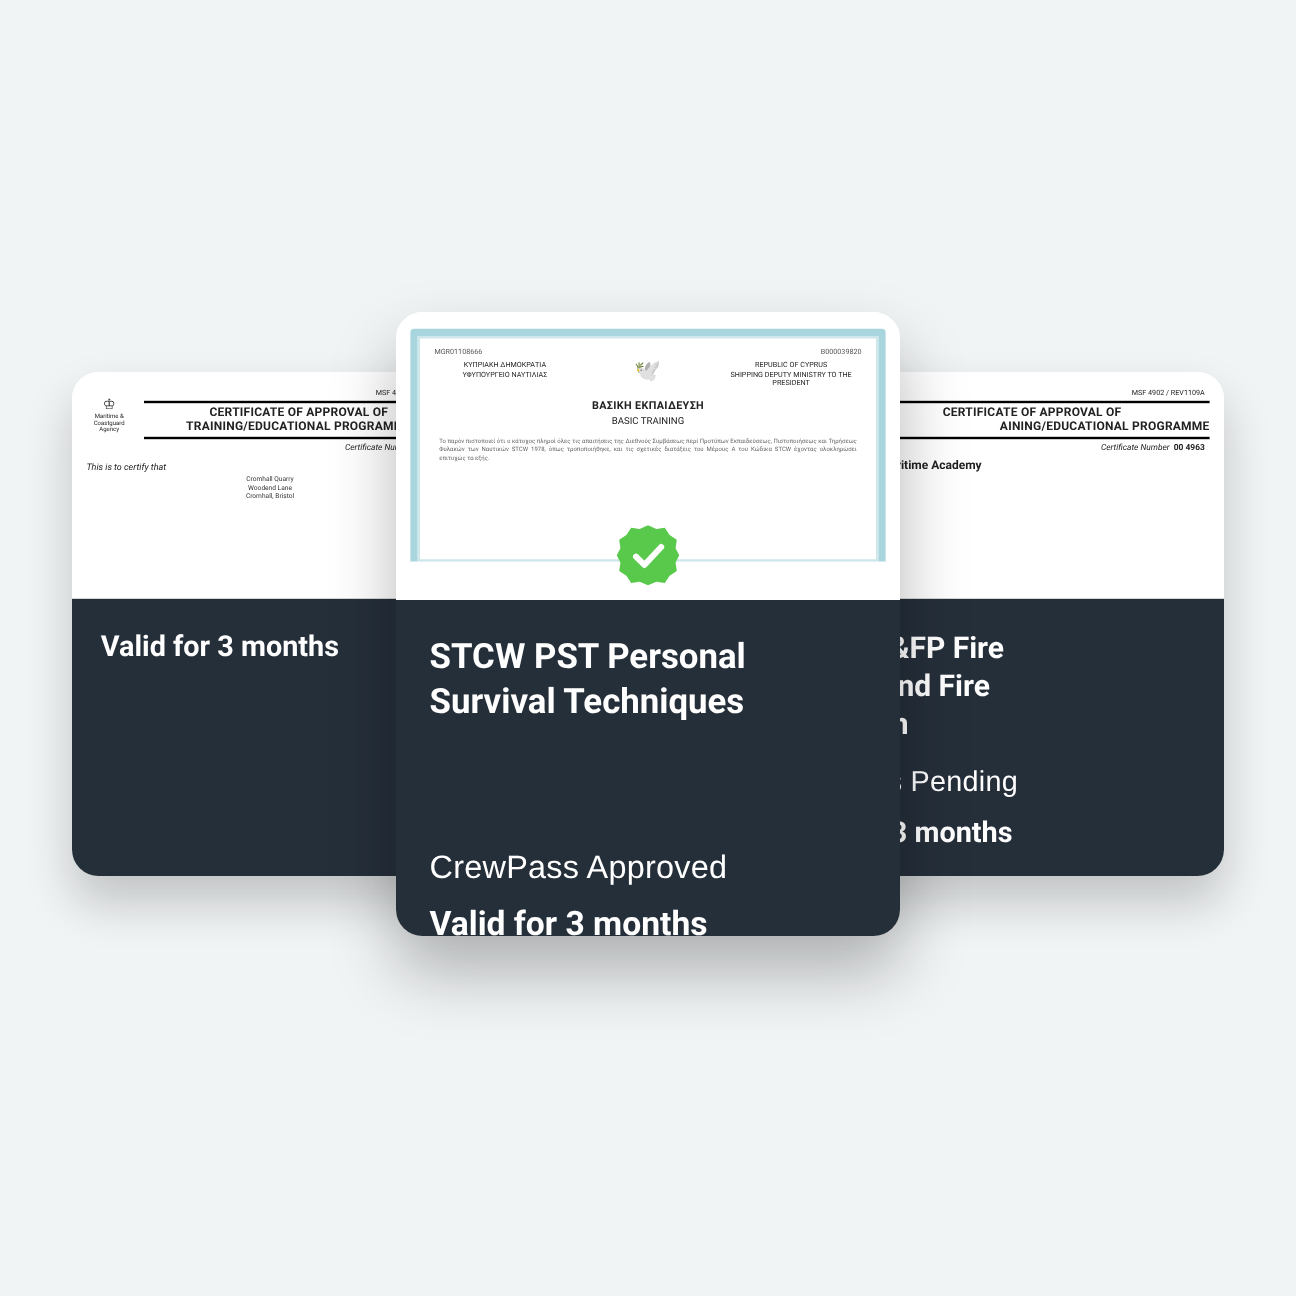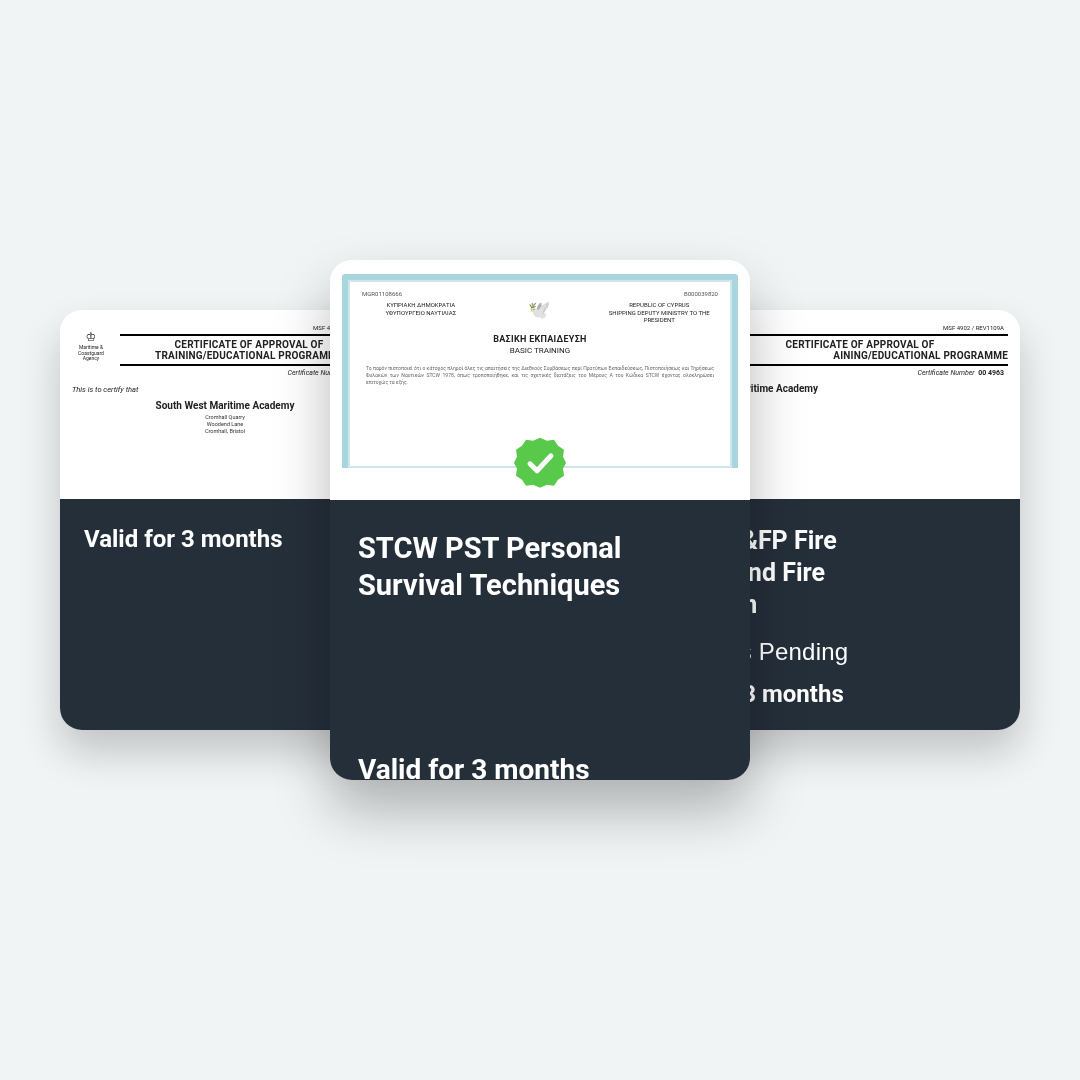--- a/index.html
+++ b/index.html
@@ -173,21 +173,20 @@
           <div class="big nowrap-clip">CERTIFICATE OF APPROVAL OF</div>
           <div class="big nowrap-clip">TRAINING/EDUCATIONAL PROGRAMME</div>
           <div class="rule"></div>
           <div class="certno">
             <i>Certificate Number</i>
             &nbsp;<b>00 4963</b>
           </div>
         </div>
       </div>
       <div class="certify">This is to certify that</div>
-      <div class="academy">South West Maritime Academy</div>
       <div class="addr">
         <div>Cromhall Quarry</div>
         <div>Woodend Lane</div>
         <div>Cromhall, Bristol</div>
       </div>
     </div>
     <div class="info">
       <div class="valid">Valid for 3 months</div>
     </div>
   </div>
@@ -248,17 +247,18 @@
 
     <div class="badge">
       <svg viewBox="0 0 52 52">
         <polygon points="26,1 33,4 40,3 44,9 50,13 49,20 52,26 49,32 50,39 44,43 40,49 33,48 26,51 19,48 12,49 8,43 2,39 3,32 0,26 3,20 2,13 8,9 12,3 19,4" fill="#58c94b"></polygon>
         <polyline points="16,27 23,34 37,19" fill="none" stroke="#ffffff" stroke-width="5" stroke-linecap="round" stroke-linejoin="round"></polyline>
       </svg>
     </div>
 
     <div class="info">
       <div class="title">STCW PST Personal Survival Techniques</div>
+      <div class="status">CrewPass Approved</div>
       <div class="valid">Valid for 3 months</div>
     </div>
   </div>
 
 </div>
 
 </body></html>

